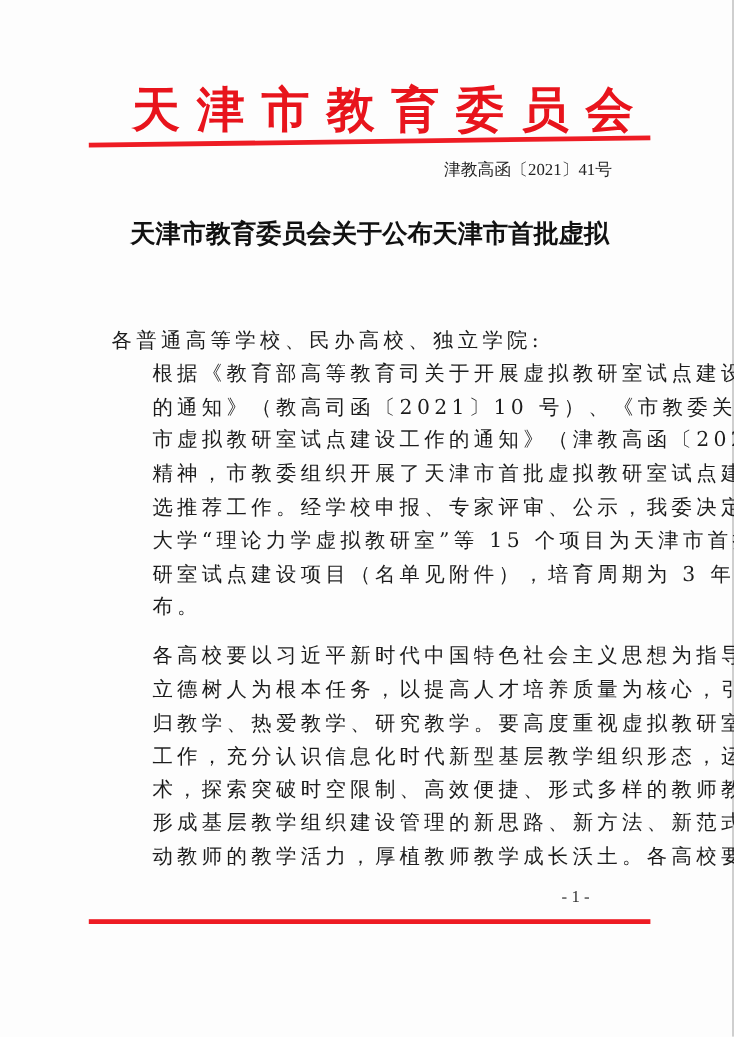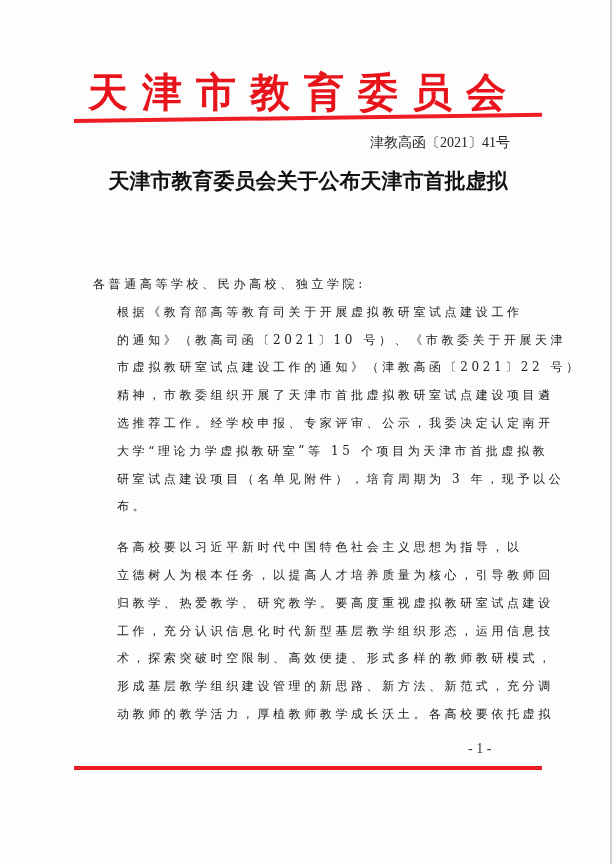--- a/index.html
+++ b/index.html
@@ -2,41 +2,41 @@
 <html><head>
 <meta charset="utf-8">
 <style>
   html, body { margin: 0; padding: 0; }
   body {
     width: 612px; height: 864px; background: #fdfdfd; position: relative; overflow: hidden;
     font-family: "DejaVu Serif", "Liberation Serif", serif; color: #1a1a1a;
   }
   .page-border { position: absolute; right: 0; top: 0; width: 2px; height: 864px; background: #cfcfcf; }
   .masthead {
-    position: absolute; left: 74px; top: 66px; width: 468px; text-align: left;
+    position: absolute; left: 74px; top: 66px; width: 468px; text-align: right;
     font-family: "DejaVu Serif", "Liberation Serif", serif; font-weight: bold;
     color: #e8141c; font-size: 40px; letter-spacing: 14px; line-height: 52px;
     padding-left: 14px; box-sizing: border-box;
   }
   .rule-top {
     position: absolute; left: 74px; top: 119px; width: 468px; height: 4px; background: #ee1c24;
     transform: rotate(-0.75deg); transform-origin: left center;
   }
   .doc-number {
     position: absolute; right: 102px; top: 133px; font-size: 14px; line-height: 20px;
     font-family: "Liberation Serif", "DejaVu Serif", serif; color: #222;
   }
   .title {
-    position: absolute; left: 96px; top: 164px; width: 424px; text-align: center;
+    position: absolute; left: 96px; top: 178px; width: 424px; text-align: center;
     font-weight: bold; font-size: 21px; line-height: 33px; color: #111;
   }
   .title div { white-space: nowrap; }
   .body-text {
     position: absolute; left: 93px; top: 271px; width: 430px;
-    font-size: 12px; line-height: 27.8px; letter-spacing: 3.6px; color: #1c1c1c;
+    font-size: 17px; line-height: 27.8px; letter-spacing: 3.6px; color: #1c1c1c;
   }
   .body-text p { margin: 0; }
   .salutation { text-indent: 0; }
   .para { text-indent: 2em; text-align: justify; }
   .para2 { margin-top: 13px !important; }
   .line { display: block; white-space: nowrap; }
   .page-number {
     position: absolute; left: 468px; top: 740px; font-size: 14px; line-height: 18px;
     font-family: "Liberation Serif", serif; color: #333;
   }

